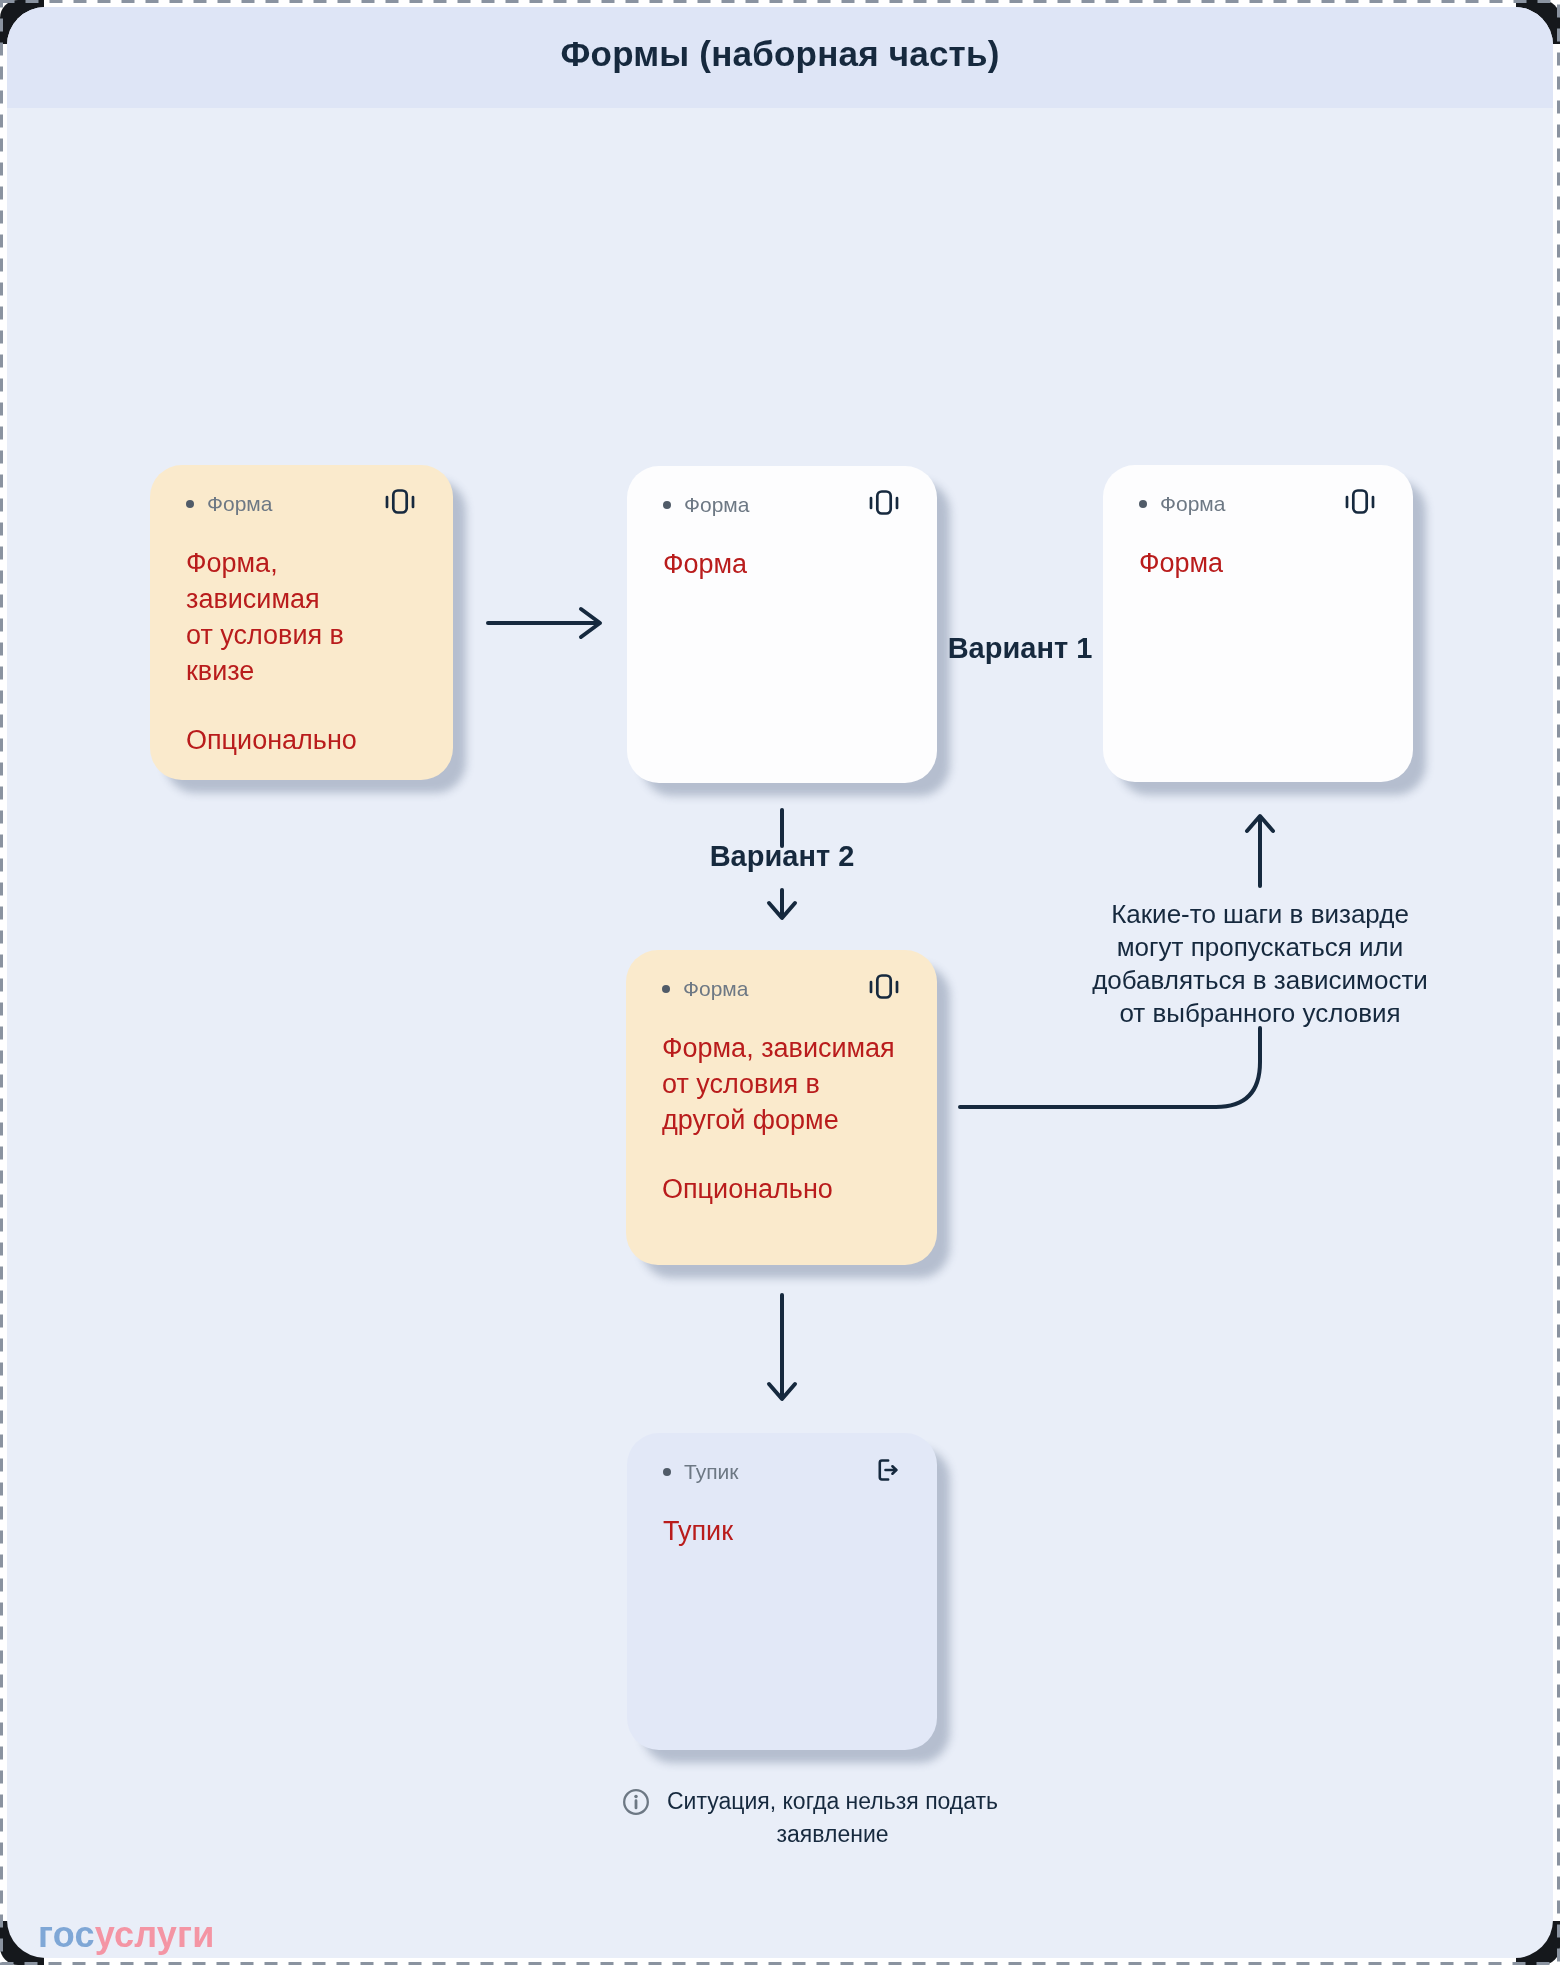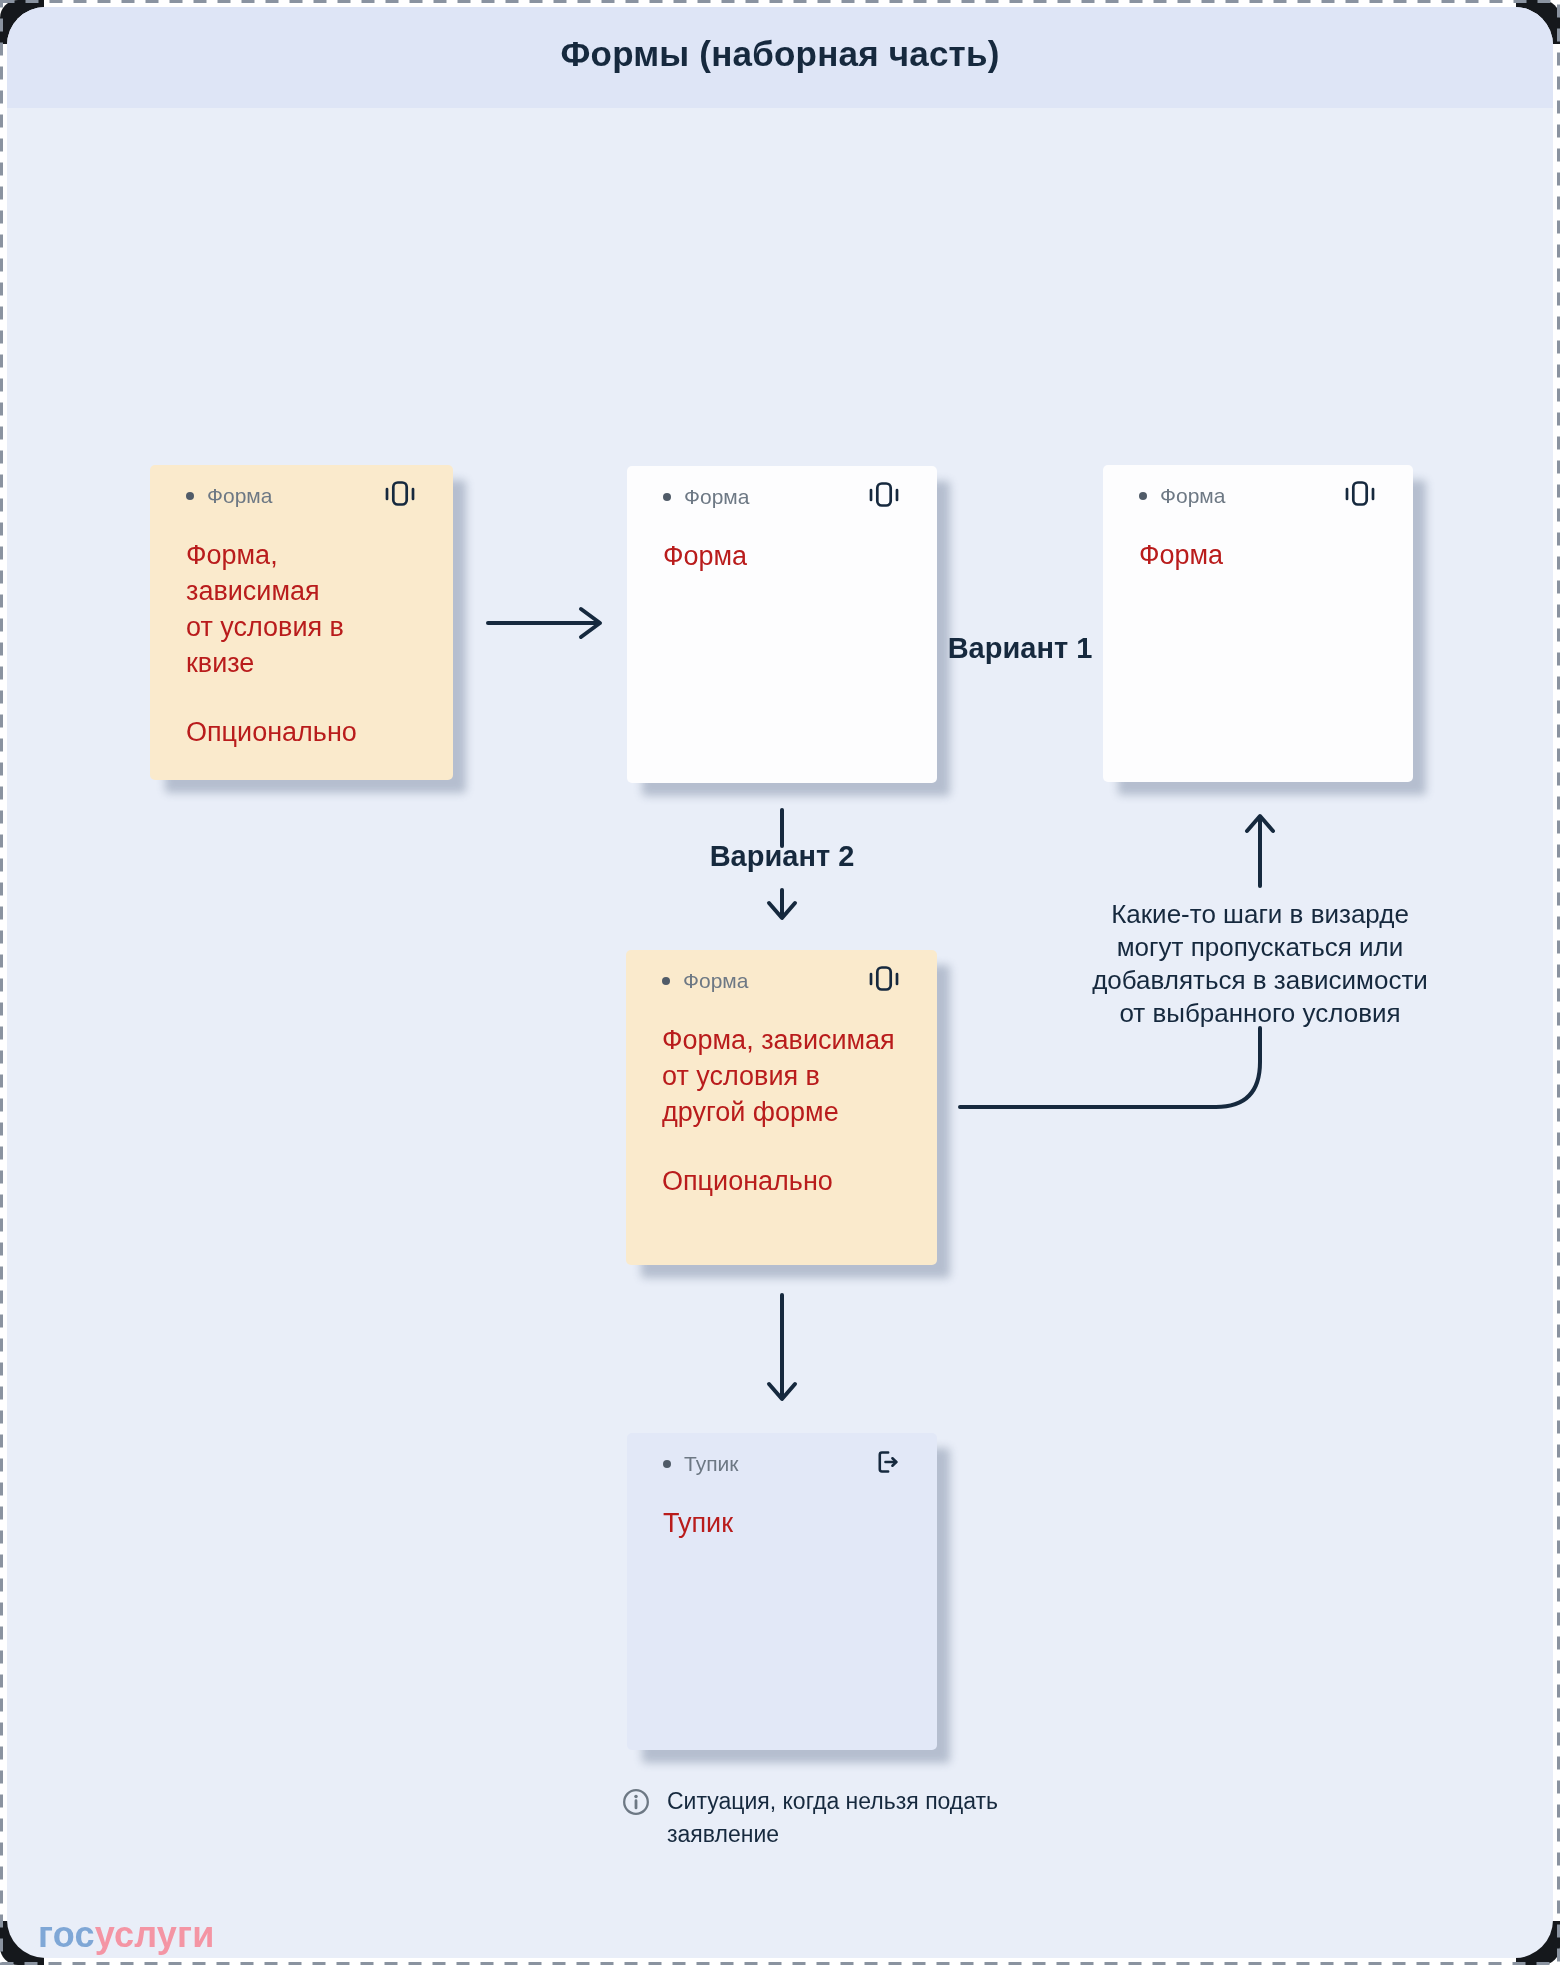--- a/index.html
+++ b/index.html
@@ -22,23 +22,23 @@
   }
   .content{position:absolute;left:-7px;top:-7px;width:1560px;height:1431px;}
 
   .header{
     position:absolute;left:0;top:0;width:1560px;height:108px;
     background:#DEE5F6;display:flex;align-items:center;justify-content:center;
   }
   .title{font-size:35px;font-weight:700;color:#16293E;letter-spacing:0.2px;}
 
   .card{
-    position:absolute;border-radius:5px;
+    position:absolute;border-radius:32px;
     box-shadow:14px 14px 9px -1px rgba(70,90,120,0.32);
-    padding:18px 36px;box-sizing:border-box;z-index:2;
+    padding:26px 36px;box-sizing:border-box;z-index:2;
   }
   .card.orange{background:#FAEACC;}
   .card.white{background:#FDFDFE;}
   .card.lavender{background:#E2E8F7;}
 
   .card-head{display:flex;align-items:center;}
   .bullet{width:8px;height:8px;border-radius:50%;background:#505B68;flex:0 0 auto;}
   .card-label{font-size:21px;color:#6D7884;margin-left:13px;}
   .card-icon{margin-left:auto;margin-top:-4px;line-height:0;}
 
@@ -49,21 +49,21 @@
 
   .flow-label{
     position:absolute;z-index:4;font-size:29px;font-weight:700;color:#16293E;
     width:220px;text-align:center;margin-top:24px;
   }
   .annotation{
     position:absolute;z-index:4;left:1080px;top:898px;width:360px;
     text-align:center;font-size:26px;line-height:33px;color:#16293E;
   }
 
-  .footnote{position:absolute;left:622px;top:1785px;display:flex;z-index:4;}
+  .footnote{position:absolute;left:622px;top:1785px;display:flex;z-index:4;text-align:center;}
   .footnote-icon{line-height:0;margin-top:3px;}
   .footnote-text{margin-left:17px;font-size:23px;line-height:33px;color:#16293E;}
 
   .logo{position:absolute;left:38px;top:1890px;font-size:36px;font-weight:700;letter-spacing:0.2px;z-index:4;margin-top:24px;}
   .logo .gos{color:#7FA7D6;}
   .logo .uslugi{color:#F495A4;}
 
   .frame{position:absolute;left:0;top:0;z-index:9;pointer-events:none;}
 </style>
 </head>

